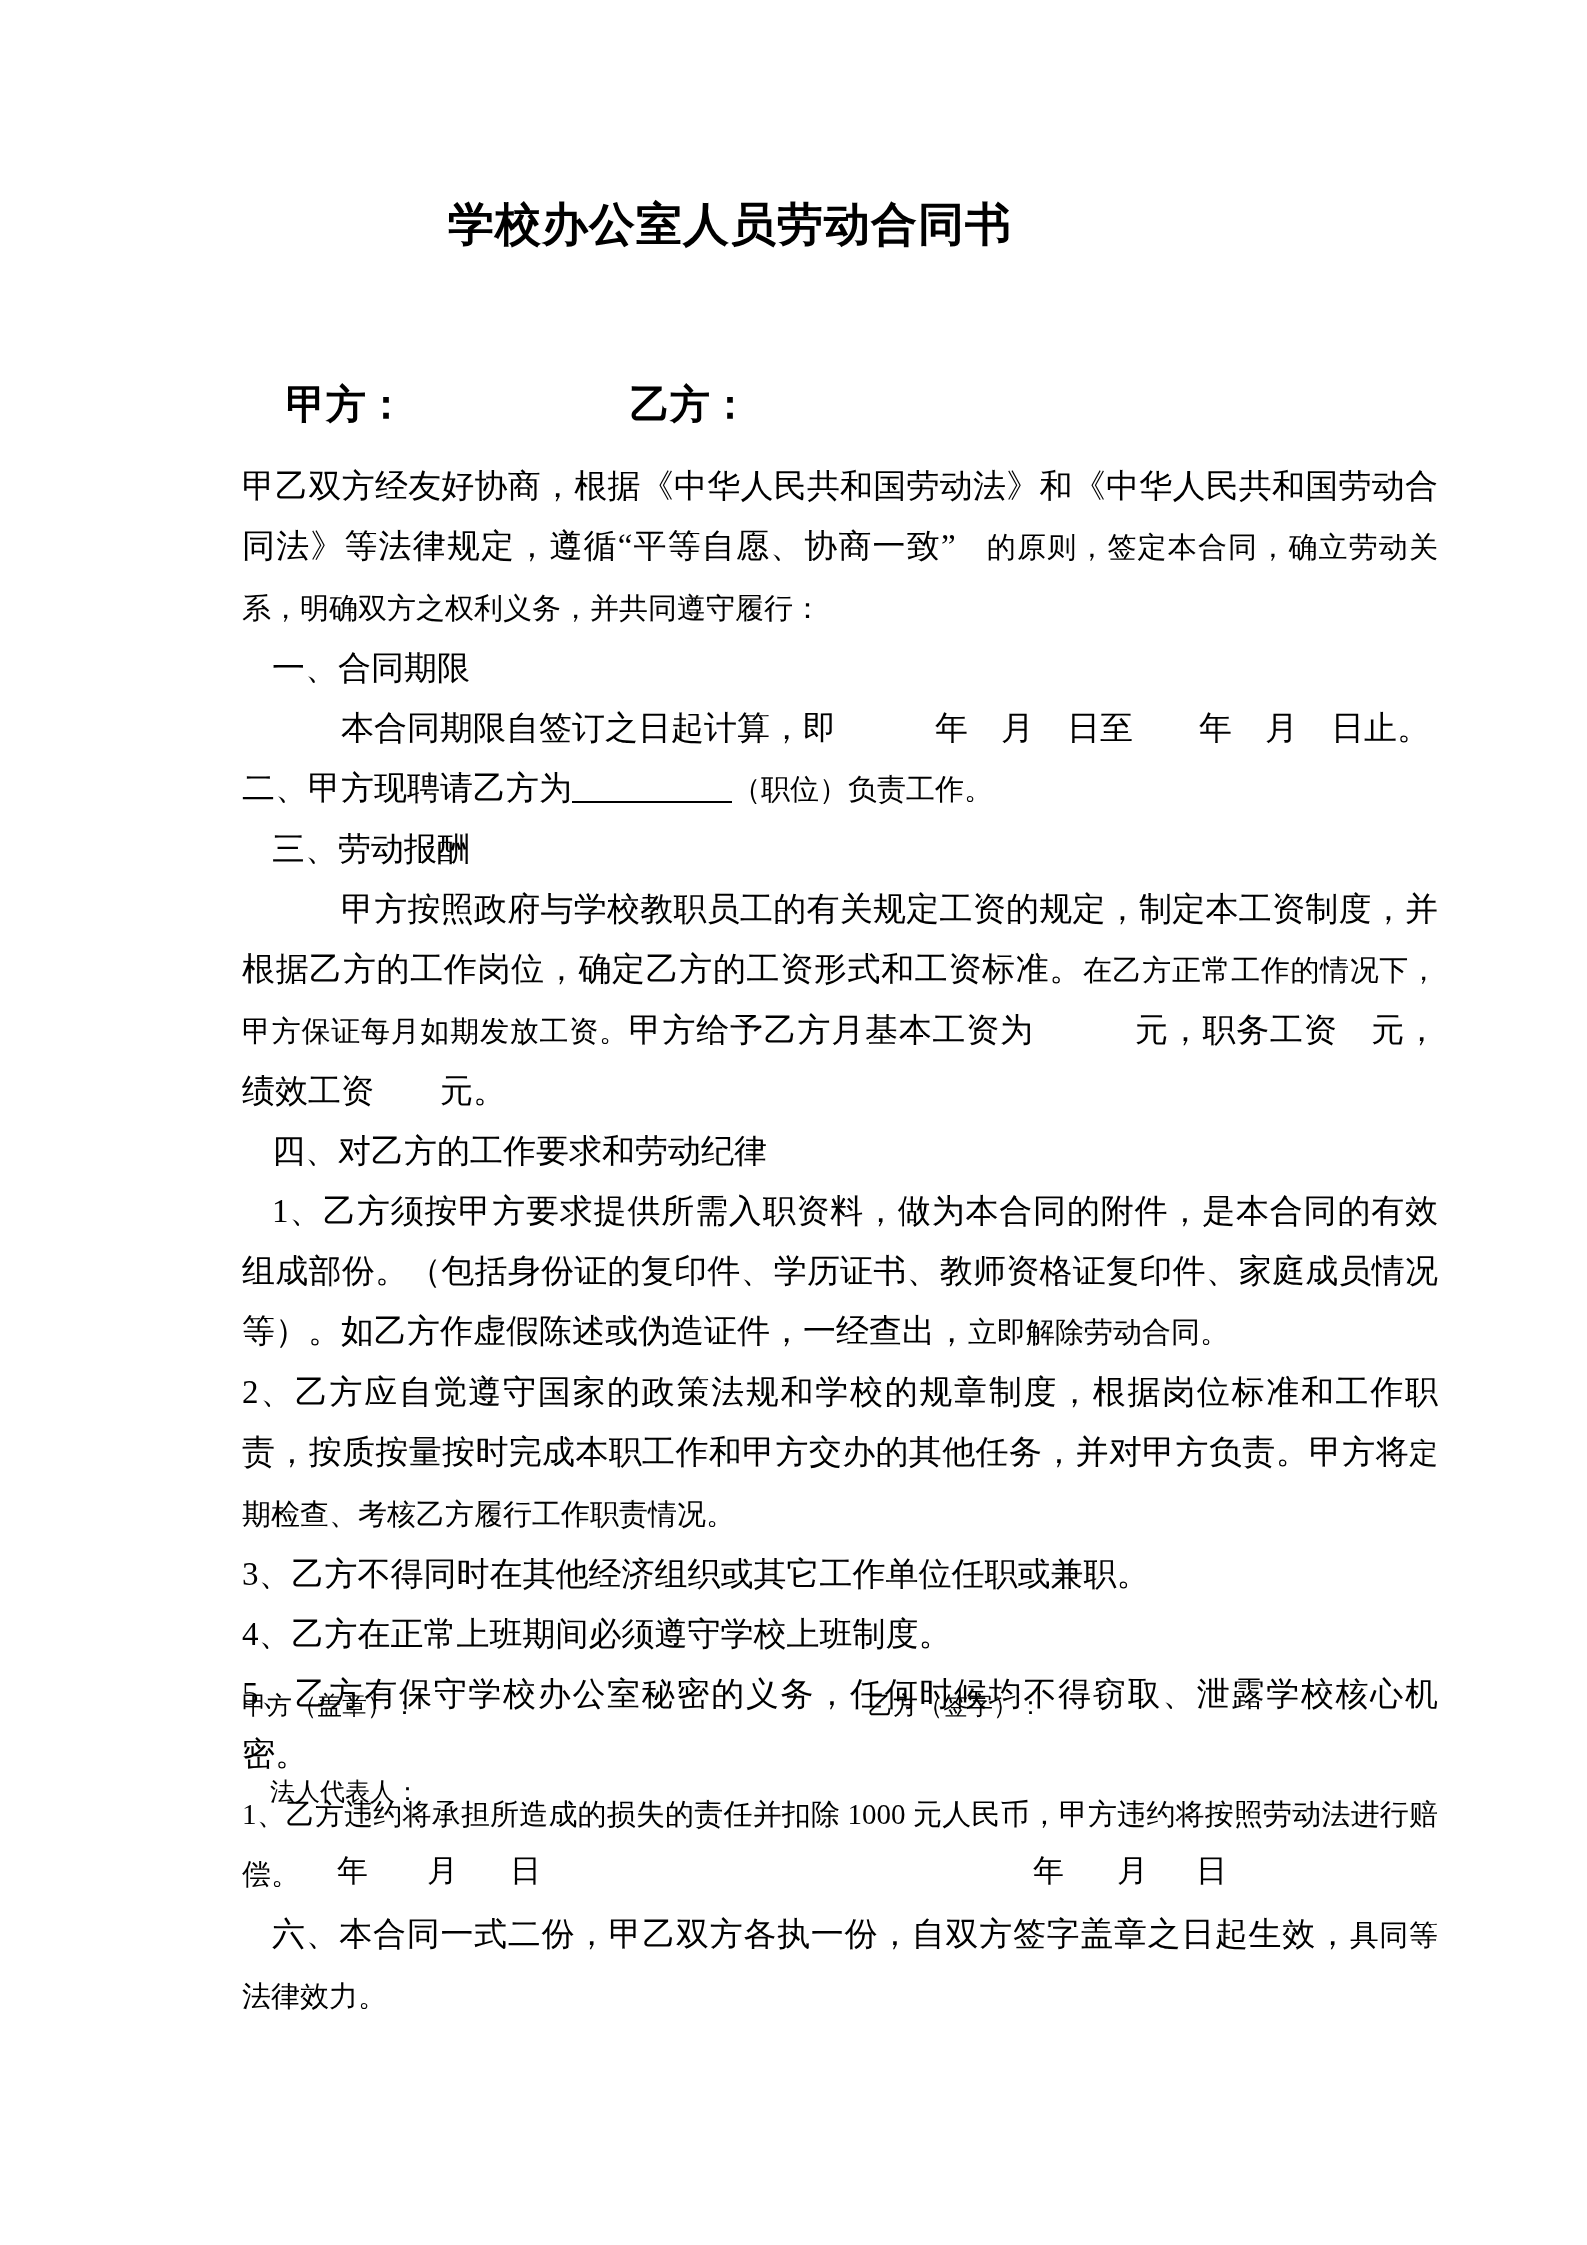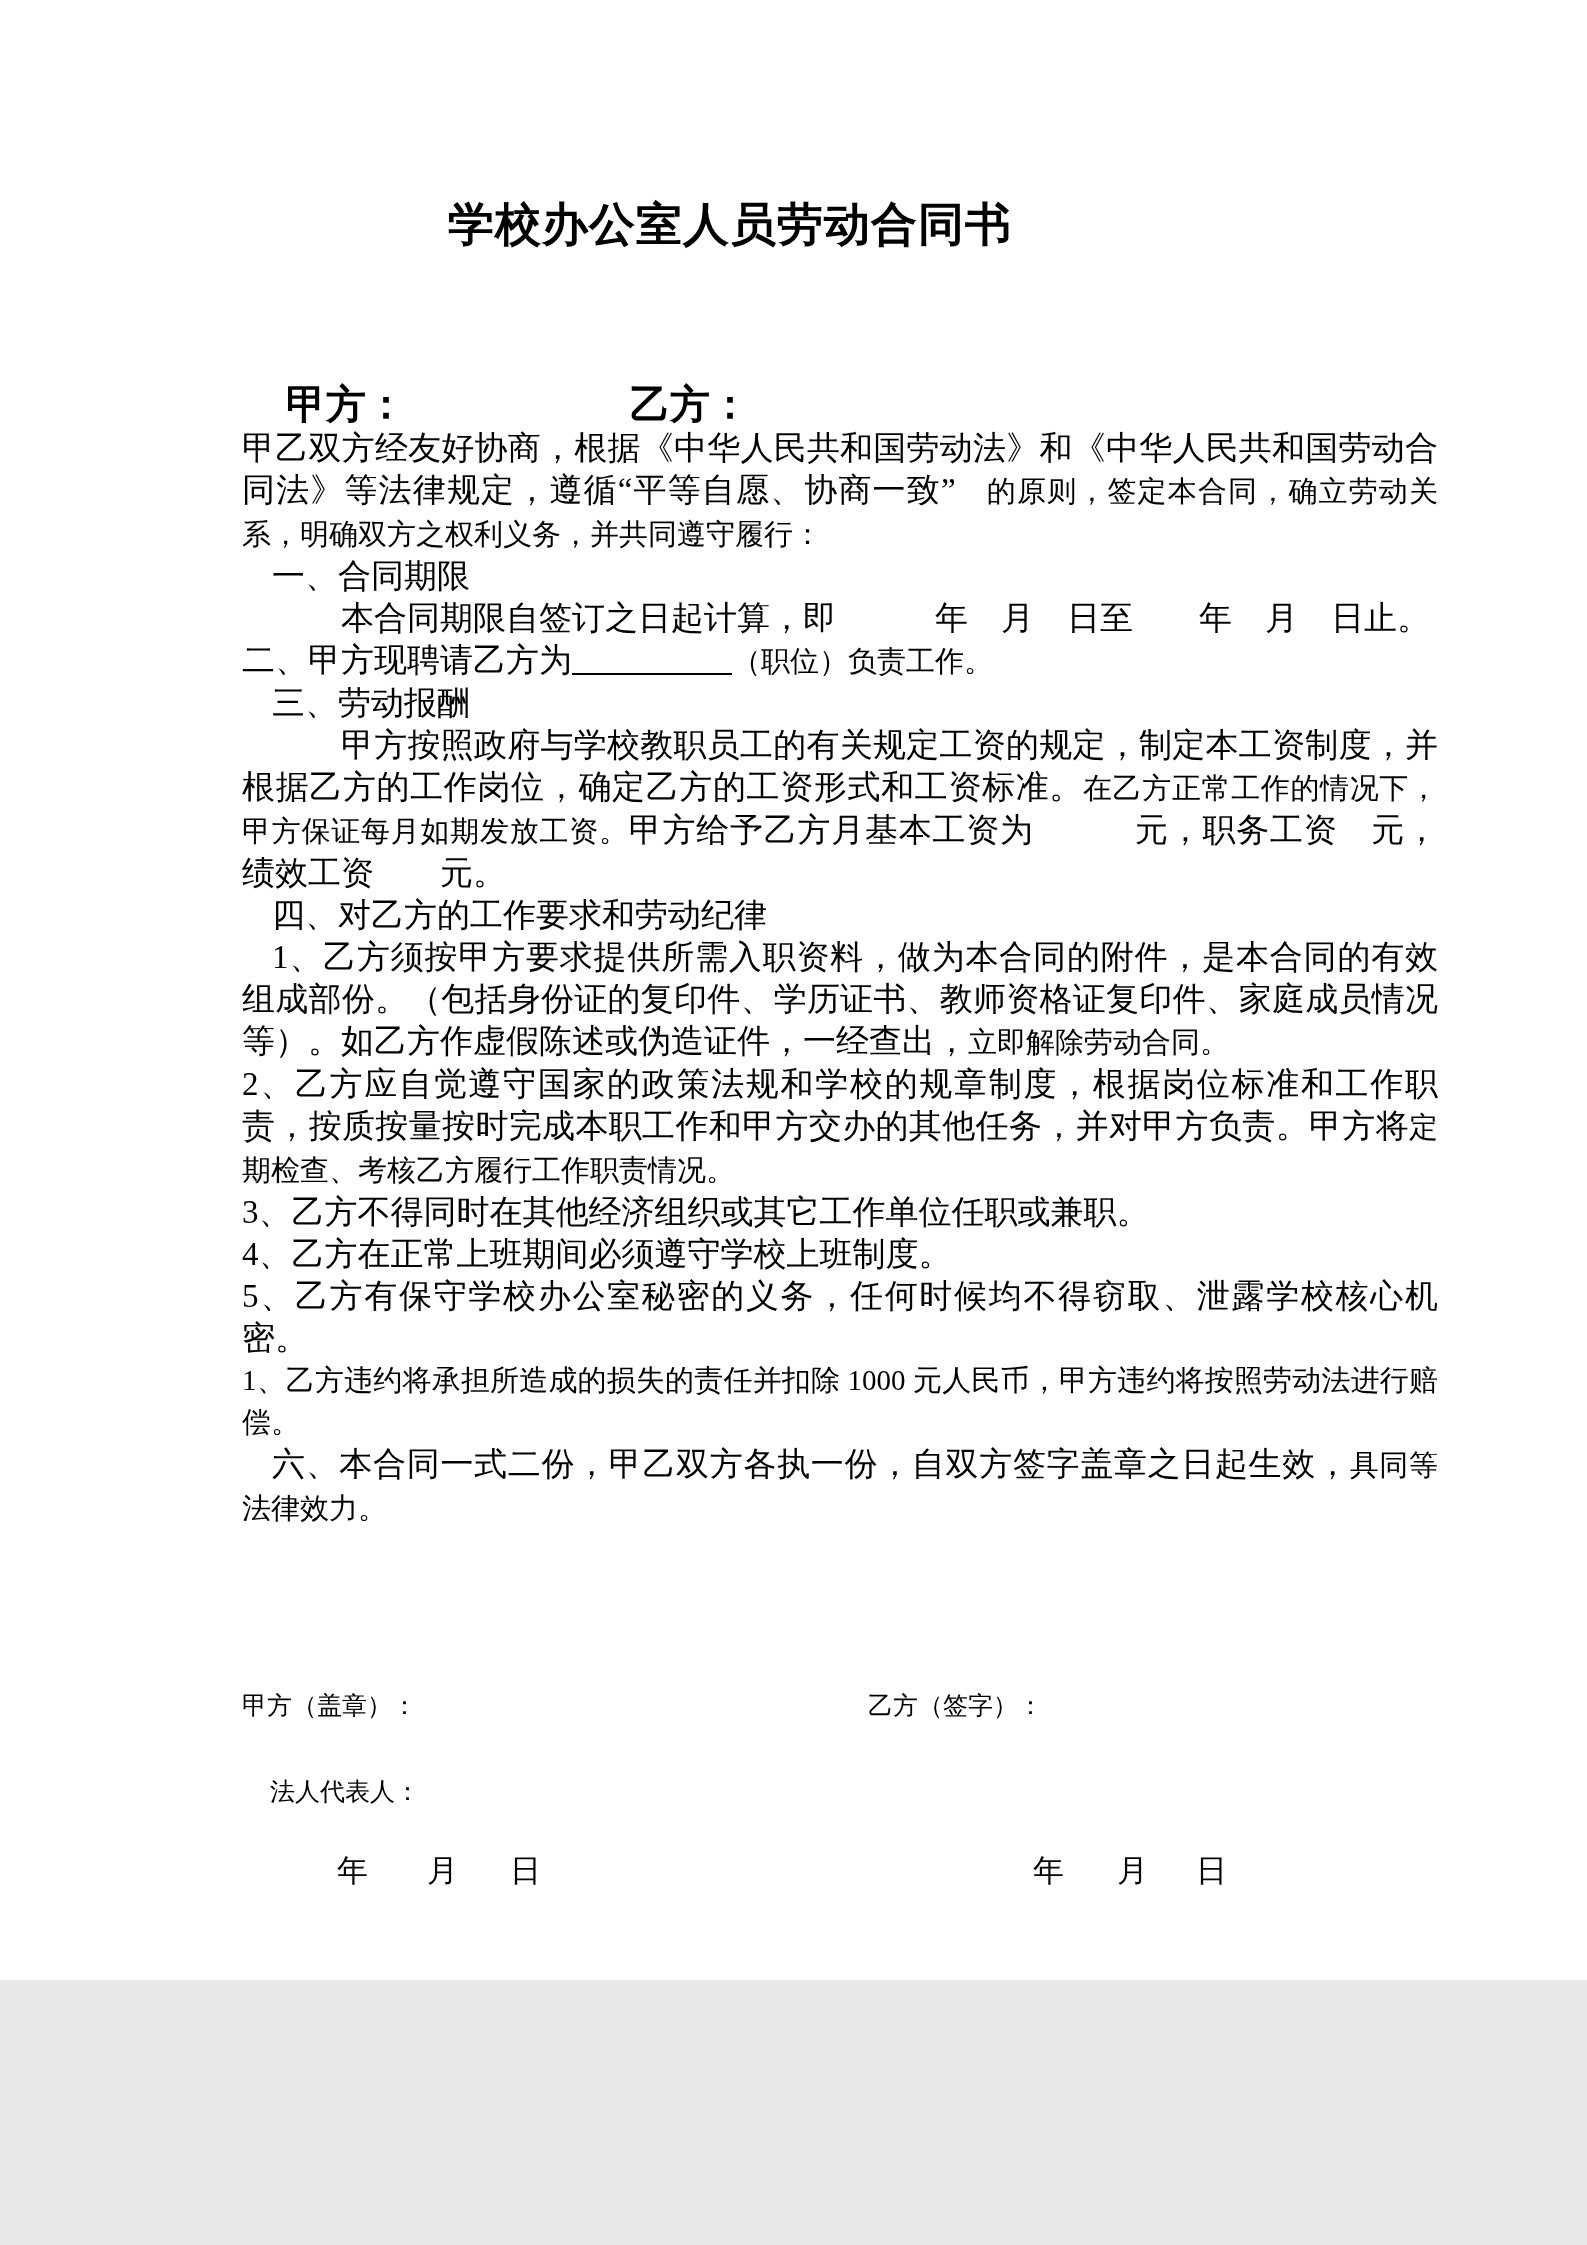--- a/index.html
+++ b/index.html
@@ -1,19 +1,19 @@
 <!DOCTYPE html>
 <html><head>
 <meta charset="utf-8">
 <style>
   html, body { margin: 0; padding: 0; background: #e8e8e8; }
   .page {
     position: relative;
     width: 1587px;
-    height: 1980px;
+    height: 2245px;
     background: #ffffff;
     color: #000000;
     font-family: "Liberation Serif", "DejaVu Serif", serif;
     overflow: hidden;
     margin: 0 auto;
   }
   .title {
     position: absolute;
     left: 448px;
     top: 198px;
@@ -32,24 +32,24 @@
     font-size: 40px;
     font-weight: 700;
     line-height: 1.2;
     white-space: nowrap;
     text-align: right;
   }
   .parties .party-b { margin-left: 224px; }
   .body {
     position: absolute;
     left: 242px;
-    top: 427px;
+    top: 456px;
     width: 1196px;
     font-size: 33px;
-    line-height: 42px;
+    line-height: 60px;
     text-align: justify;
   }
   .body p { margin: 0; padding: 0; }
   .in1 { text-indent: 30px; }
   .in3 { text-indent: 99px; }
   .sm  { font-size: 29px; }
   .blank {
     display: inline-block;
     width: 160px;
     height: 30px;

